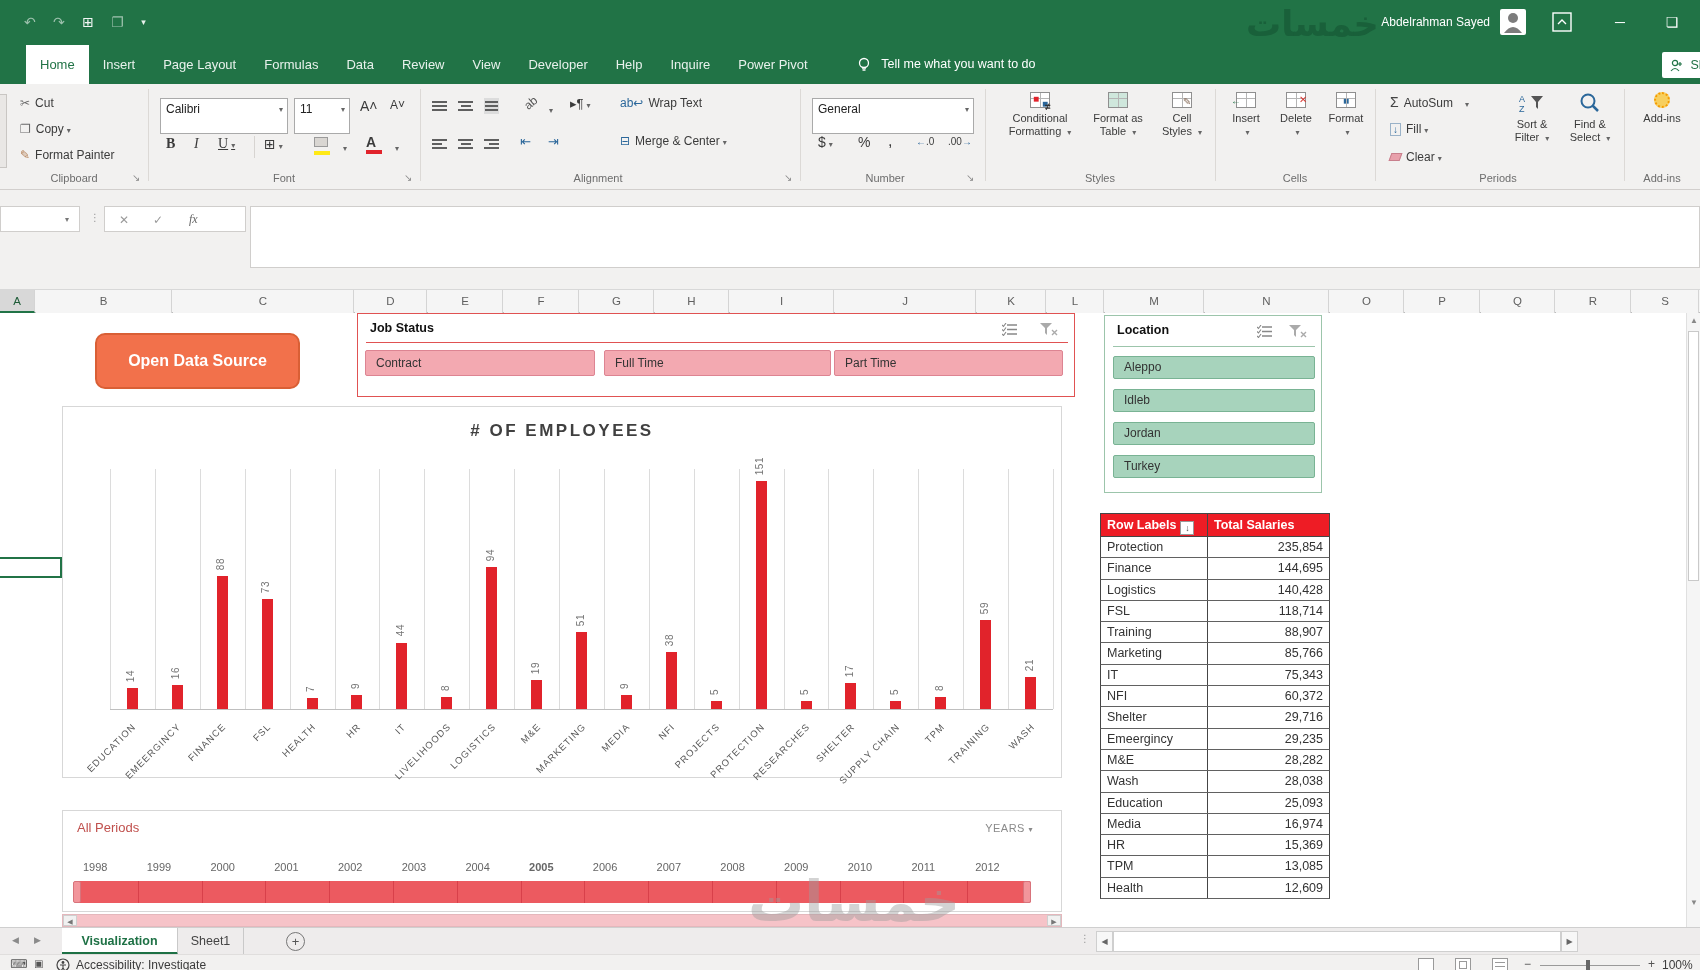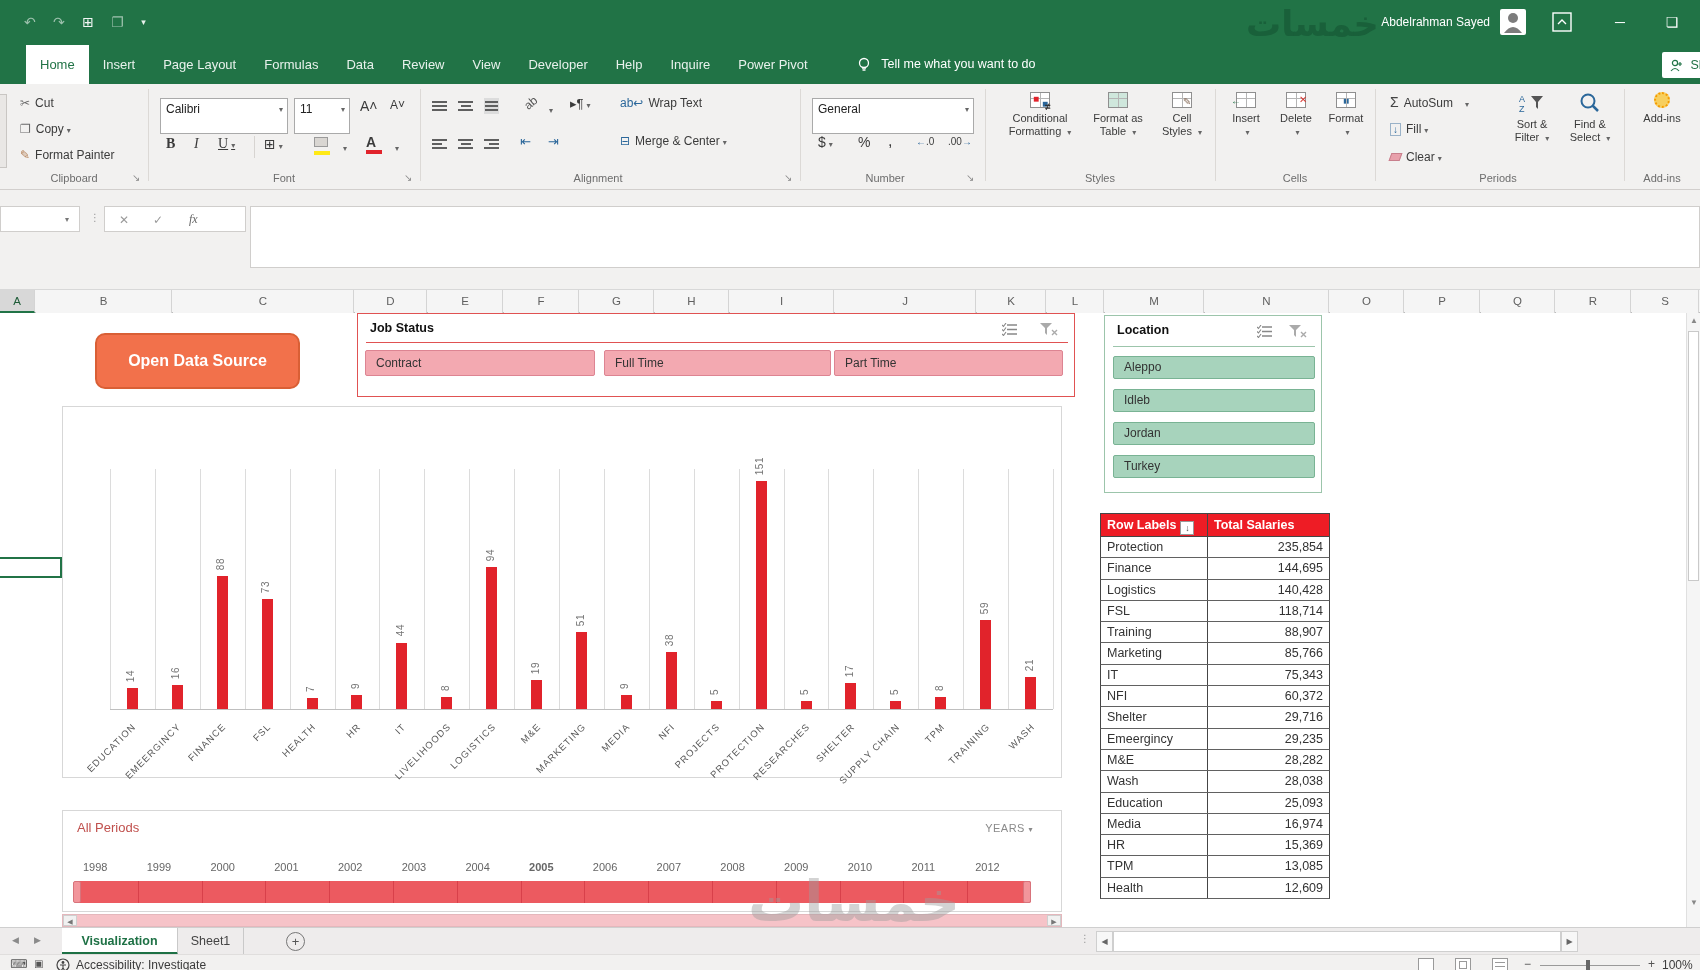--- a/index.html
+++ b/index.html
@@ -358,20 +358,21 @@
       <div class="abs" style="left:8px;top:30px;width:202px;height:1px;background:#9cc5ab"></div>
       <div id="locbtns">
           <div class="sbtn" style="left: 8px; top: 40px; width: 202px; height: 23px; line-height: 21px; background: rgb(167, 211, 188); border: 1px solid rgb(121, 179, 148);">Aleppo</div>
           <div class="sbtn" style="left: 8px; top: 73px; width: 202px; height: 23px; line-height: 21px; background: rgb(167, 211, 188); border: 1px solid rgb(121, 179, 148);">Idleb</div>
           <div class="sbtn" style="left: 8px; top: 106px; width: 202px; height: 23px; line-height: 21px; background: rgb(167, 211, 188); border: 1px solid rgb(121, 179, 148);">Jordan</div>
           <div class="sbtn" style="left: 8px; top: 139px; width: 202px; height: 23px; line-height: 21px; background: rgb(167, 211, 188); border: 1px solid rgb(121, 179, 148);">Turkey</div>
         </div>
     </div>
 
     <div class="chart" id="chart">
+      <div class="ctitle"># OF EMPLOYEES</div>
     <div class="gline" style="left: 47px; top: 62px; height: 240px;"></div>
         <div class="gline" style="left: 91.905px; top: 62px; height: 240px;"></div>
         <div class="gline" style="left: 136.81px; top: 62px; height: 240px;"></div>
         <div class="gline" style="left: 181.715px; top: 62px; height: 240px;"></div>
         <div class="gline" style="left: 226.62px; top: 62px; height: 240px;"></div>
         <div class="gline" style="left: 271.525px; top: 62px; height: 240px;"></div>
         <div class="gline" style="left: 316.43px; top: 62px; height: 240px;"></div>
         <div class="gline" style="left: 361.335px; top: 62px; height: 240px;"></div>
         <div class="gline" style="left: 406.24px; top: 62px; height: 240px;"></div>
         <div class="gline" style="left: 451.145px; top: 62px; height: 240px;"></div>

